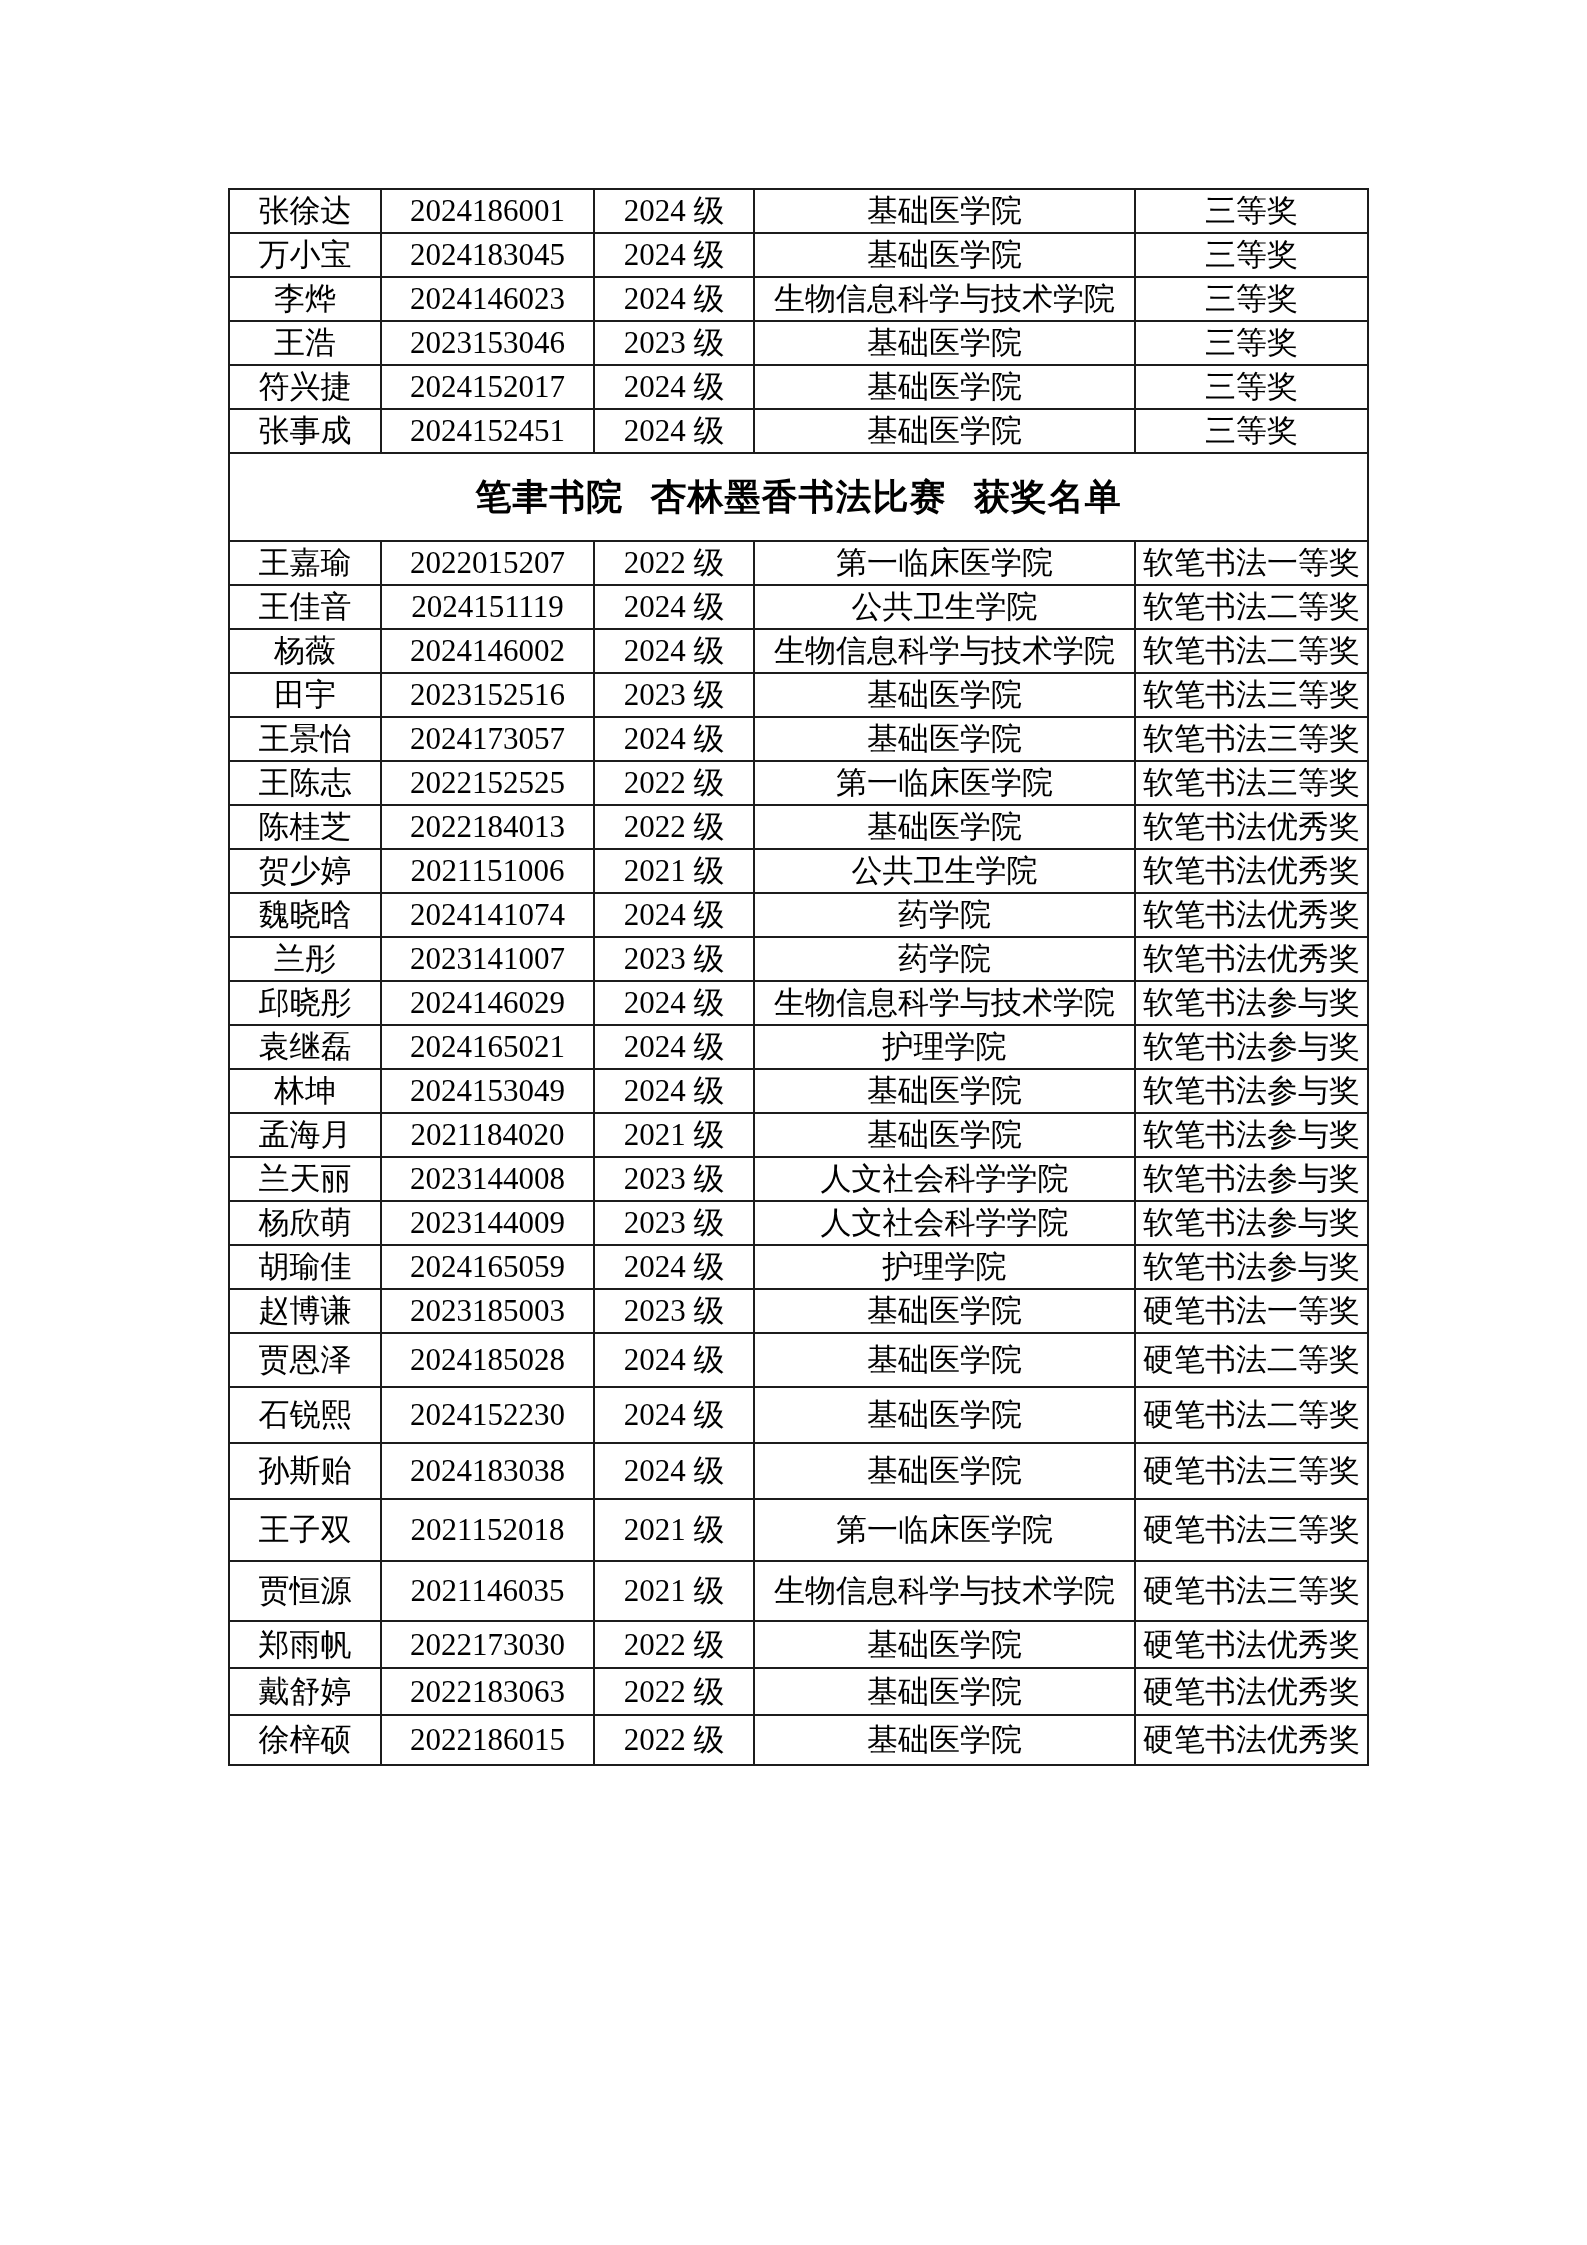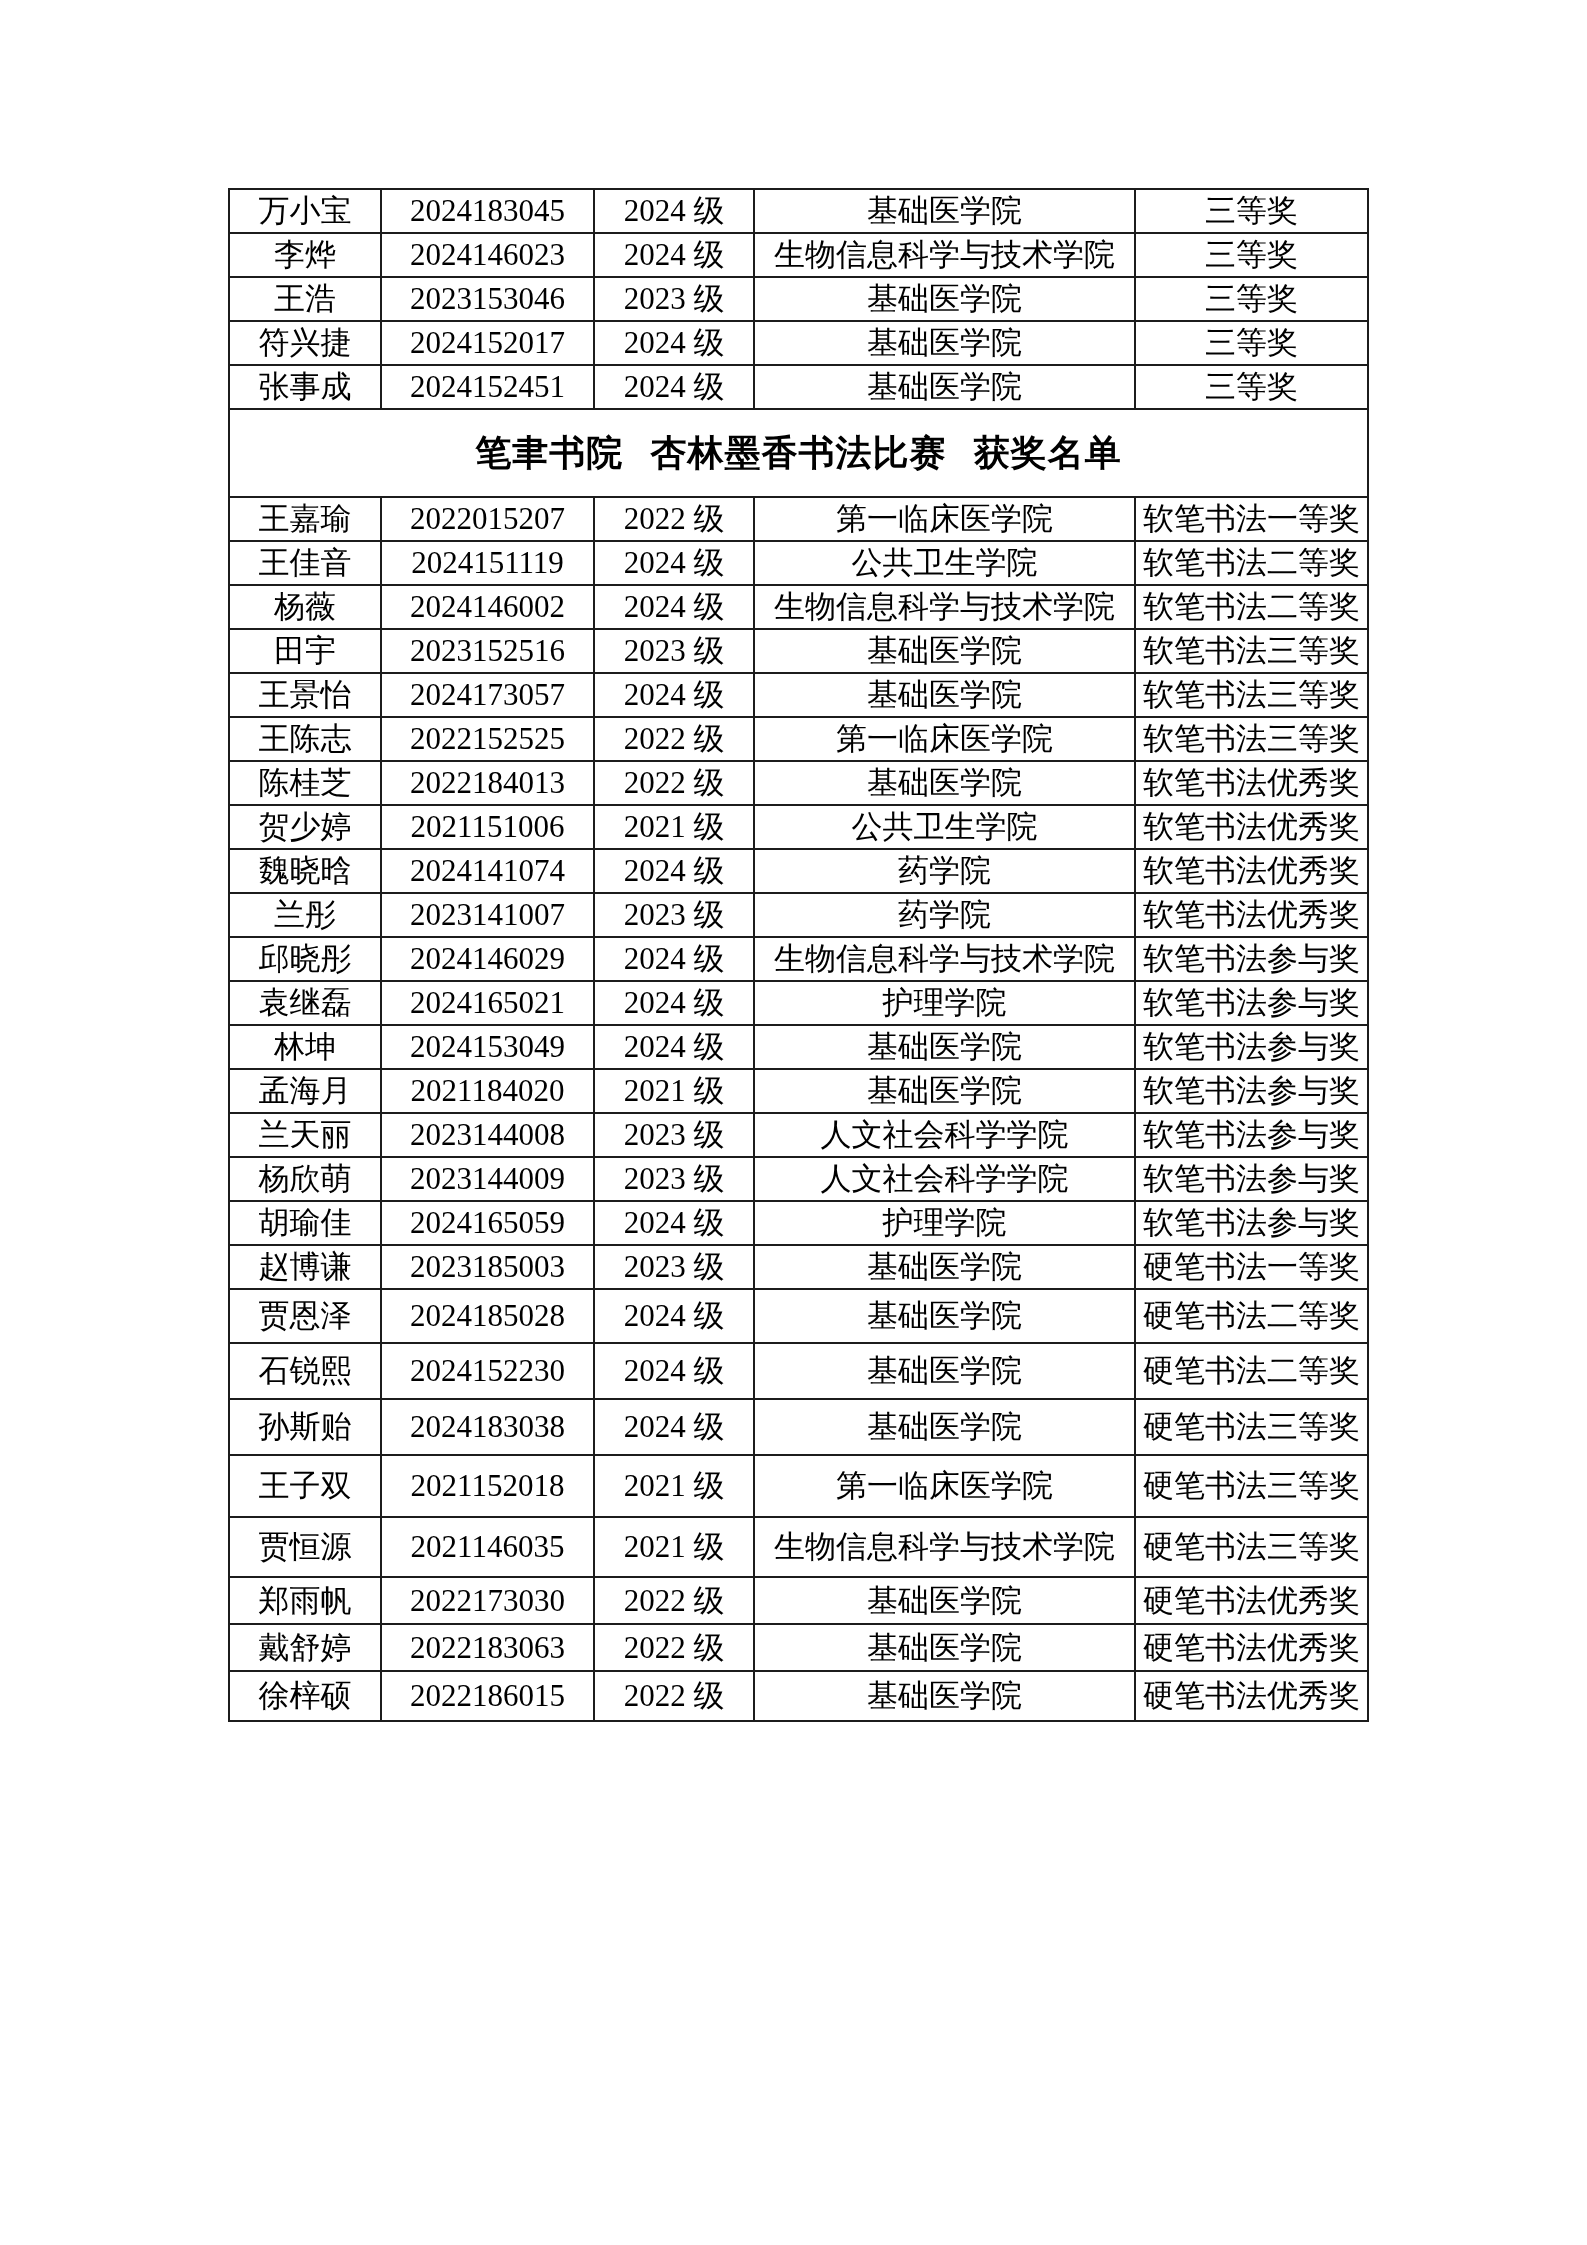--- a/index.html
+++ b/index.html
@@ -48,20 +48,27 @@
   <table class="awards">
     <colgroup>
       <col style="width:152px">
       <col style="width:213px">
       <col style="width:160px">
       <col style="width:381px">
       <col style="width:233px">
     </colgroup>
     <tbody id="tbody-section1">
         <tr style="height: 43px;">
+          <td>张徐达</td>
+          <td>2024186001</td>
+          <td>2024 级</td>
+          <td>基础医学院</td>
+          <td>三等奖</td>
+        </tr>
+        <tr style="height: 43px;">
           <td>万小宝</td>
           <td>2024183045</td>
           <td>2024 级</td>
           <td>基础医学院</td>
           <td>三等奖</td>
         </tr>
         <tr style="height: 43px;">
           <td>李烨</td>
           <td>2024146023</td>
           <td>2024 级</td>

